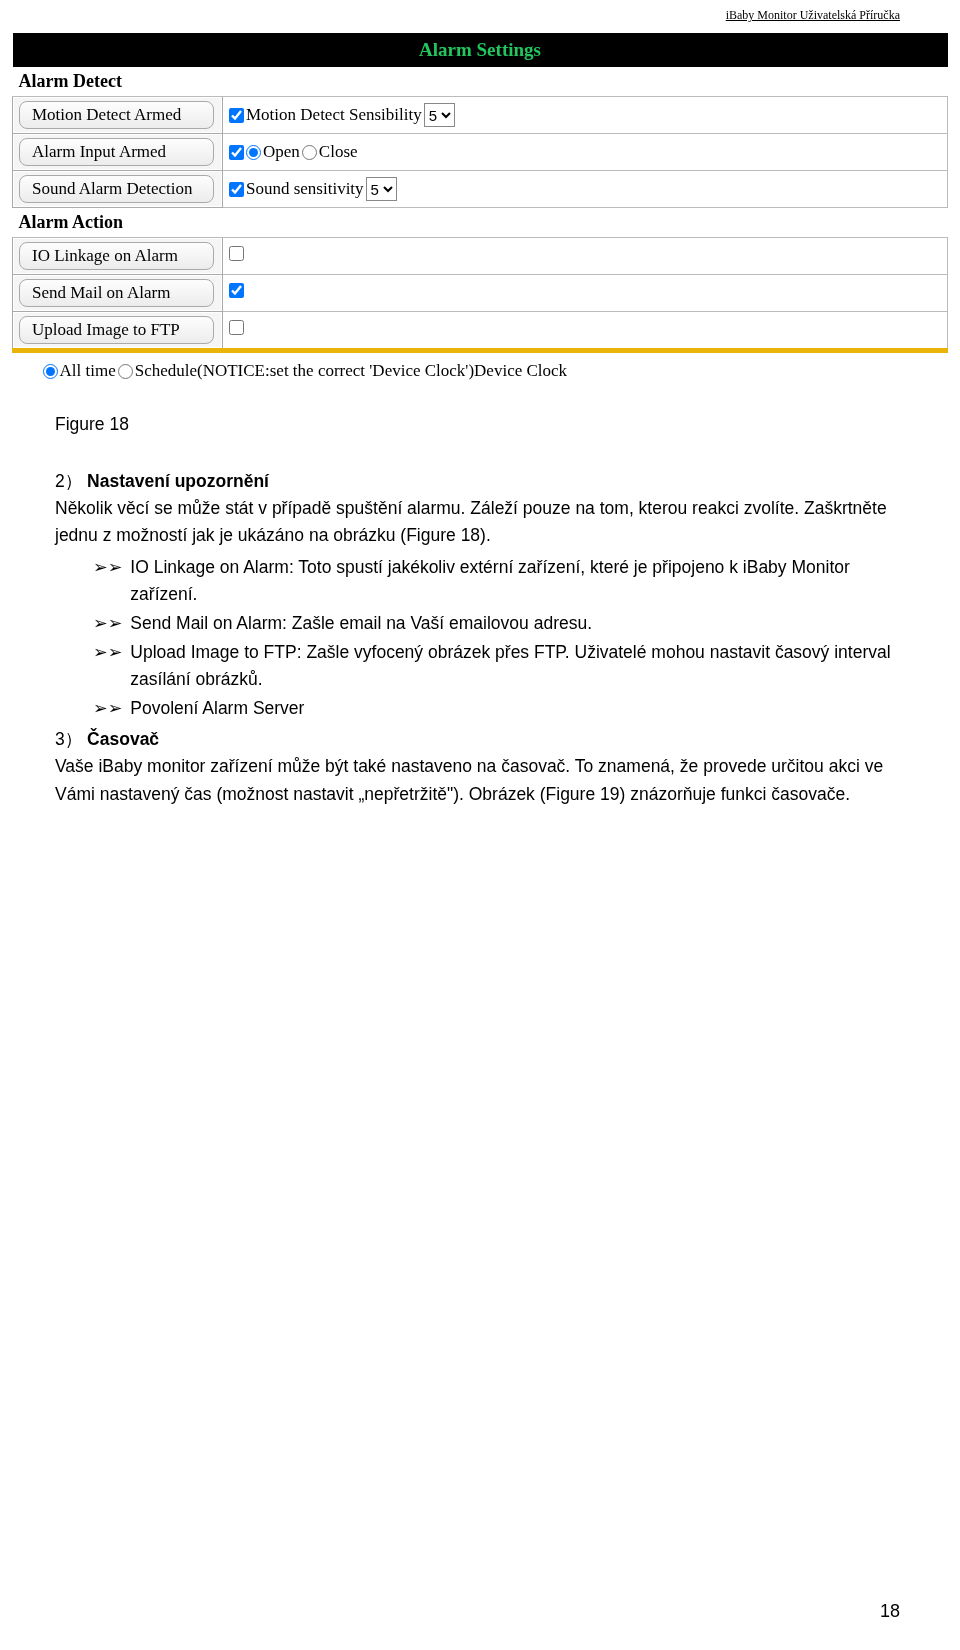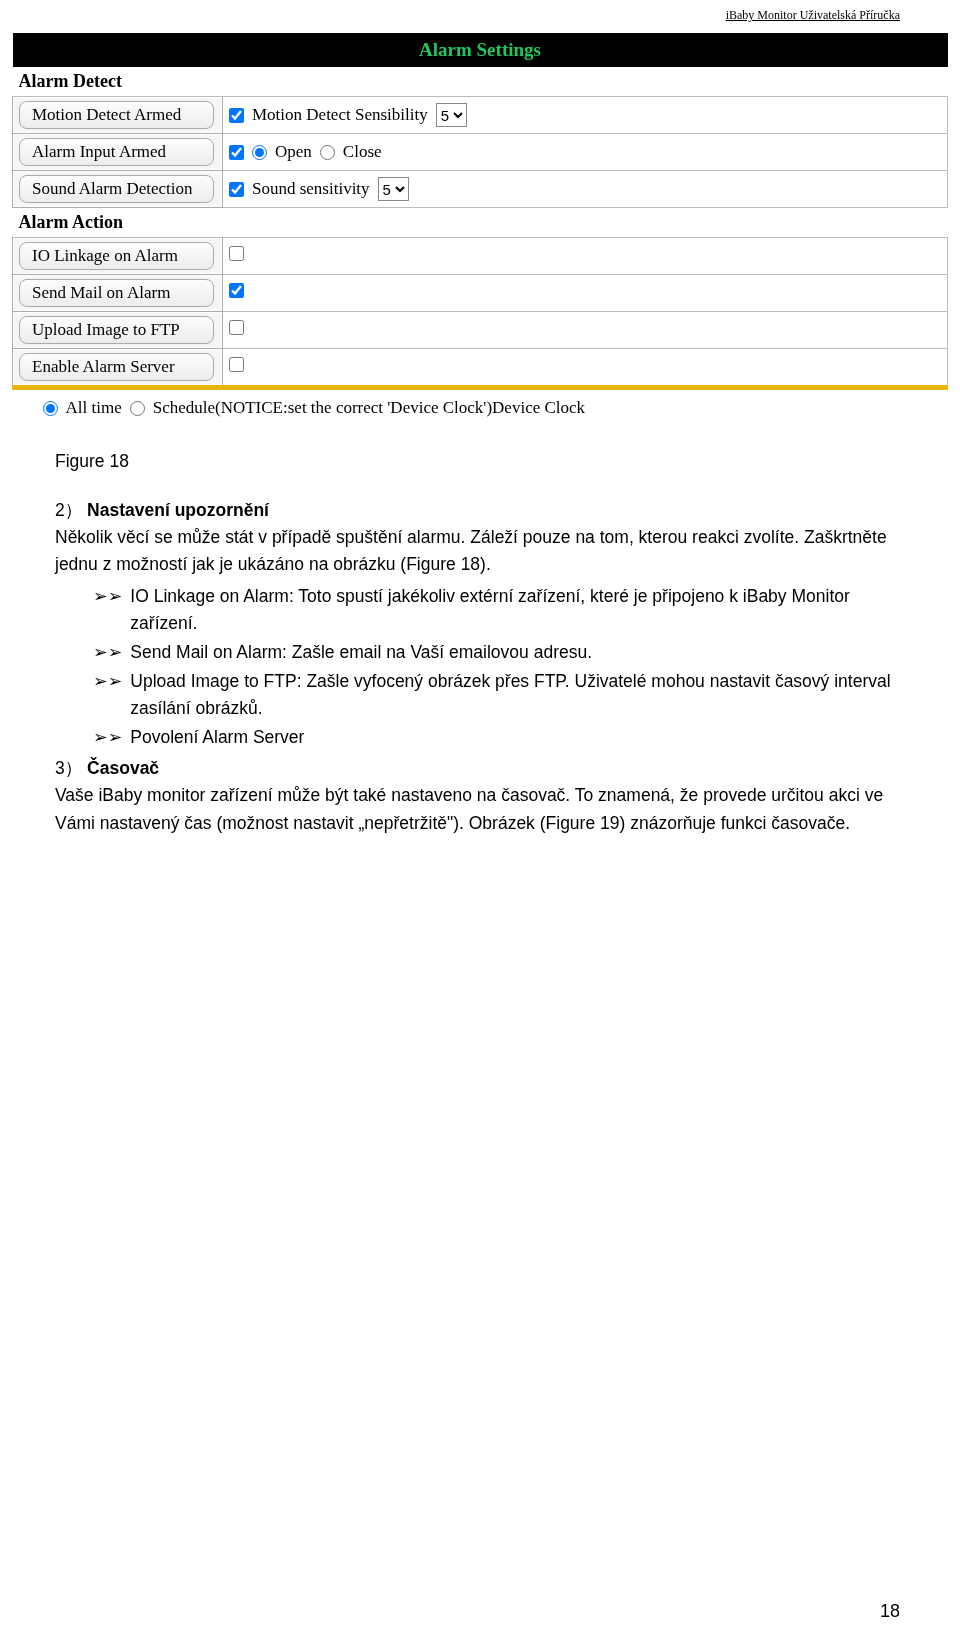--- a/index.html
+++ b/index.html
@@ -54,38 +54,38 @@
     font-size: 17px;
   }
   .row td.label .label-box {
     background: linear-gradient(#fdfdfd,#ececec);
     border: 1px solid #aaa;
     border-radius: 8px;
     padding: 3px 12px;
     display: inline-block;
     width: calc(100% - 2px);
   }
-  .controls { display: flex; align-items: center; gap: 8px; }
+  .controls { display: flex; align-items: center; gap: 2px; }
   input[type=checkbox], input[type=radio] { width: 15px; height: 15px; }
   select {
     font-size: 15px;
     border: 1px solid #888;
     background: #fff;
     height: 24px;
   }
   .sched-row td {
     border-top: 5px solid #eab308;
     padding: 8px 6px 10px 30px;
   }
   .bodytext {
     padding: 20px 55px 0 55px;
     font-size: 17.5px;
     line-height: 1.55;
   }
-  .fig-caption { margin-bottom: 22px; }
+  .fig-caption { margin-bottom: 30px; }
   .h-num { font-weight: normal; }
   .bold { font-weight: bold; }
   .bullet-list {
     padding-left: 38px;
     margin: 4px 0;
   }
   .bullet-item {
     display: flex;
     gap: 8px;
     margin-bottom: 2px;
@@ -158,24 +158,20 @@
     <td><input type="checkbox" style=""></td>
   </tr>
   <tr class="row">
     <td class="label"><span class="label-box">Send Mail on Alarm</span></td>
     <td><input type="checkbox" checked="" style=""></td>
   </tr>
   <tr class="row">
     <td class="label"><span class="label-box">Upload Image to FTP</span></td>
     <td><input type="checkbox" style=""></td>
   </tr>
-  <tr class="row">
-    <td class="label"><span class="label-box">Enable Alarm Server</span></td>
-    <td><input type="checkbox" style=""></td>
-  </tr>
 
   <tr class="sched-row">
           <td colspan="2">
     <div class="controls">
       <input type="radio" checked="" style="">
       <span>All time</span>
       <input type="radio" style="">
       <span>Schedule(NOTICE:set the correct 'Device Clock')Device Clock</span>
     </div>
   </td>

